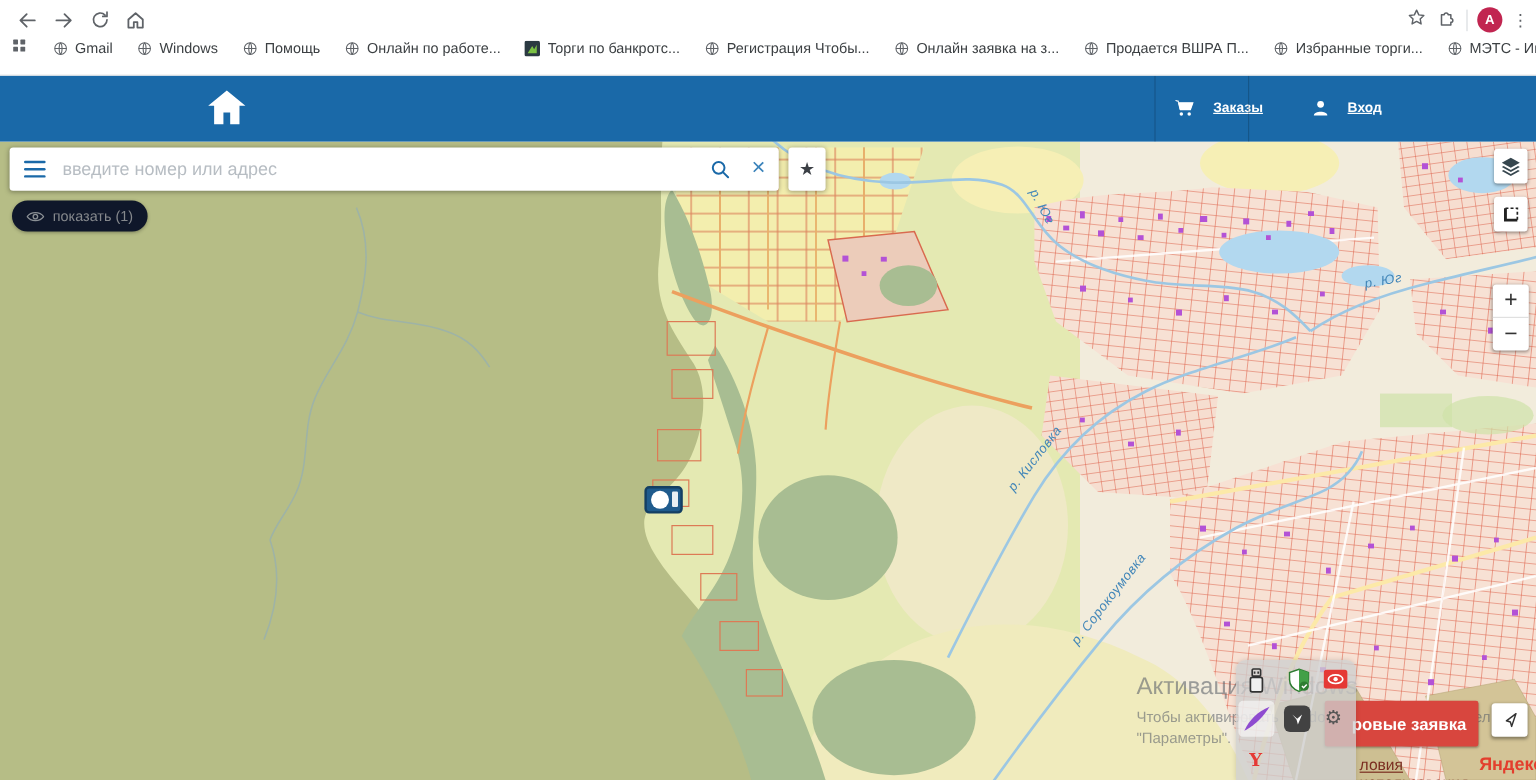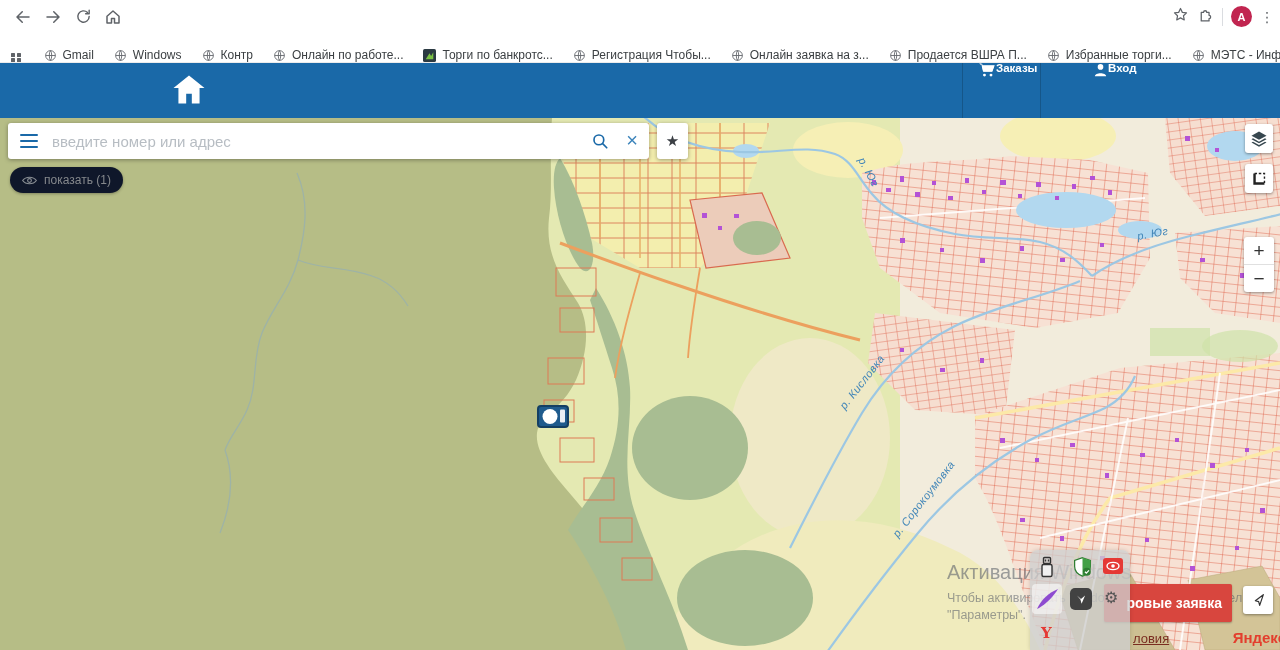--- a/index.html
+++ b/index.html
@@ -13,31 +13,31 @@
   .urlbar{position:absolute;left:138px;top:4px;width:998px;height:25px;background:#eef1f4;
           border-radius:13px;display:flex;align-items:center;padding:0 12px;box-sizing:border-box;}
   .urltext{font-size:12.5px;color:#202124;white-space:nowrap;overflow:hidden;margin-left:8px;}
   .chrome-right{position:absolute;right:6px;top:0;height:33px;display:flex;align-items:center;gap:8px;z-index:21;}
   .avatar{width:21px;height:21px;border-radius:50%;background:#c12550;color:#fff;font-size:11px;
           font-weight:bold;display:flex;align-items:center;justify-content:center;}
   .dots{color:#5f6368;font-size:14px;line-height:14px;}
   .vdiv{width:1px;height:18px;background:#dadce0;}
   
   .bmbar{position:absolute;left:0;top:33px;width:1280px;height:29px;background:#fff;z-index:20;
-         display:flex;align-items:flex-end;border-bottom:1px solid #ececec;}
+         display:flex;align-items:flex-start;border-bottom:1px solid #ececec;}
   .gridicon{display:grid;grid-template-columns:4px 4px;grid-gap:1.5px;margin:0 9px 0 11px;}
   .gridicon i{width:4px;height:4px;background:#5f6368;border-radius:0.5px;}
   .bm{display:flex;align-items:center;gap:6px;margin:0 10px;cursor:pointer;white-space:nowrap;}
   .bm span.lbl{font-size:12px;color:#3c4043;}
   
   .siteheader{position:absolute;left:0;top:62px;width:1280px;height:56px;background:#1a69a8;z-index:15;}
   .homebtn{position:absolute;left:172px;top:12px;width:36px;height:32px;cursor:pointer;}
   .hdr-div{position:absolute;top:0;width:1px;height:56px;background:rgba(0,0,0,0.18);}
-  .hdrbtn{position:absolute;top:0;height:56px;display:flex;gap:0;cursor:pointer;
-          color:#fff;font-size:11.5px;font-weight:bold;}
+  .hdrbtn{position:absolute;top:0;height:56px;display:flex;align-items:center;gap:15px;cursor:pointer;
+          color:#fff;font-size:11.5px;font-weight:bold;text-decoration:underline;}
   
   .mapwrap{position:absolute;left:0;top:118px;width:1280px;height:532px;z-index:1;}
   
   .searchbox{position:absolute;left:8px;top:123px;width:641px;height:36px;background:#fff;border-radius:3px;
              box-shadow:0 1px 4px rgba(0,0,0,.35);display:flex;align-items:center;z-index:10;}
   .burger{width:18px;margin:0 12px 0 12px;display:flex;flex-direction:column;gap:3.5px;cursor:pointer;}
   .burger i{height:2.5px;background:#1a69a8;border-radius:1px;}
   .search-input{flex:1;border:none;outline:none;font-size:15px;color:#be185d;
                 font-family:"Liberation Sans",sans-serif;background:transparent;}
   .search-input::placeholder{color:#b7bdc3;}
@@ -303,21 +303,21 @@
         <circle cx="12" cy="12" r="9"></circle>
         <path d="M3 12h18 M12 3c3 3 3 15 0 18 M12 3c-3 3-3 15 0 18"></path>
       </svg>
     <span class="lbl">Windows</span>
   </span>
   <span class="bm">
     <svg width="13" height="13" viewBox="0 0 24 24" fill="none" stroke="#5f6368" stroke-width="1.6">
         <circle cx="12" cy="12" r="9"></circle>
         <path d="M3 12h18 M12 3c3 3 3 15 0 18 M12 3c-3 3-3 15 0 18"></path>
       </svg>
-    <span class="lbl">Контр</span>
+    <span class="lbl">Помощь</span>
   </span>
   <span class="bm">
     <svg width="13" height="13" viewBox="0 0 24 24" fill="none" stroke="#5f6368" stroke-width="1.6">
         <circle cx="12" cy="12" r="9"></circle>
         <path d="M3 12h18 M12 3c3 3 3 15 0 18 M12 3c-3 3-3 15 0 18"></path>
       </svg>
     <span class="lbl">Онлайн по работе...</span>
   </span>
   <span class="bm">
     <svg width="13" height="13" viewBox="0 0 24 24">

